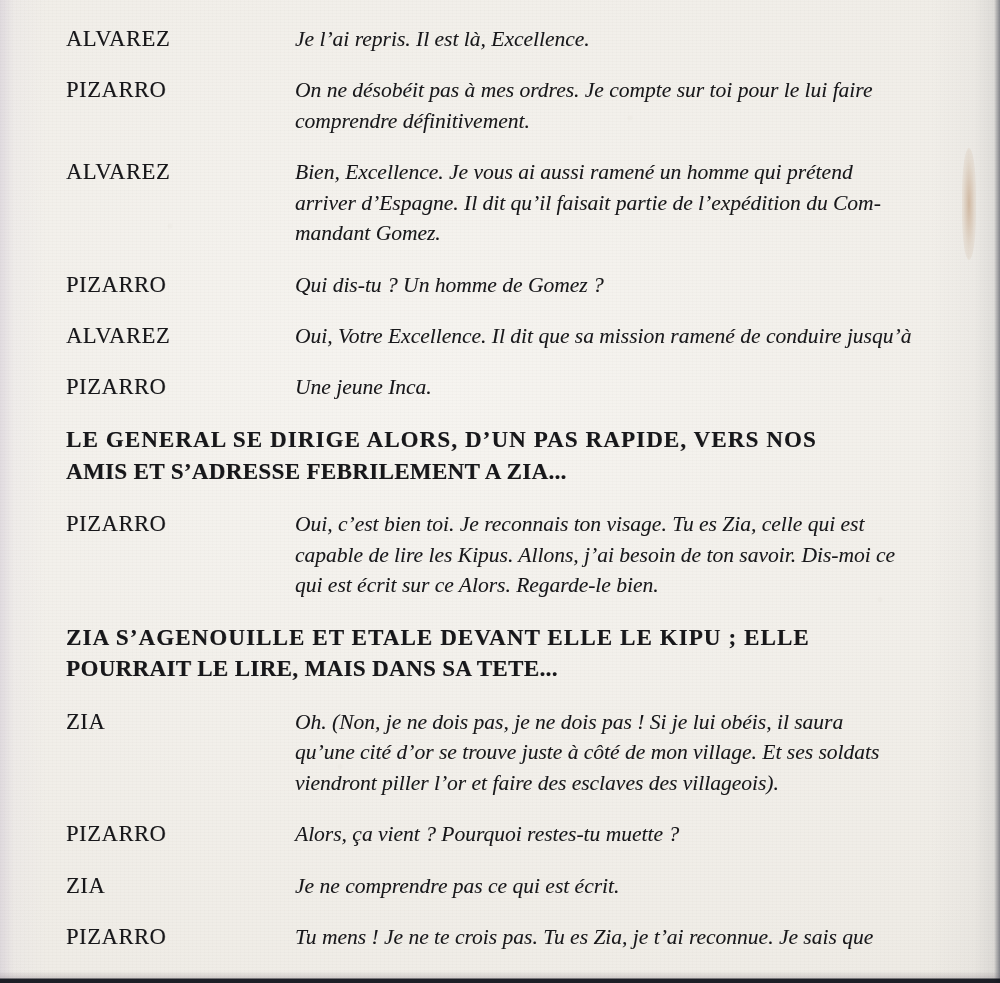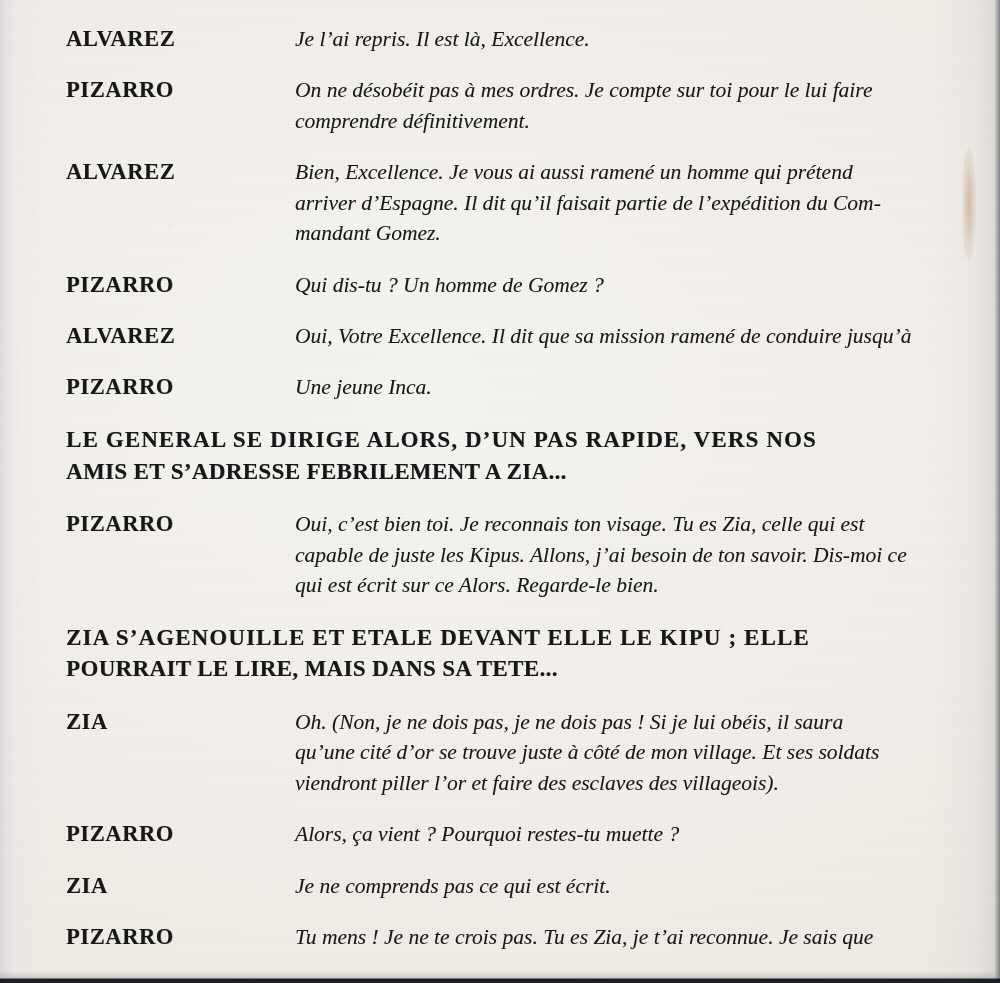--- a/index.html
+++ b/index.html
@@ -61,21 +61,21 @@
     width: 892px;
   }
 
   .exchange {
     display: flex;
     align-items: flex-start;
     margin-bottom: 21px;
   }
   .speaker {
     flex: 0 0 221px;
-    font-weight: bold;
+    font-weight: normal;
     font-size: 22.5px;
     line-height: 1.32;
     letter-spacing: 0.6px;
     white-space: nowrap;
     text-shadow: 0.4px 0.4px 0 rgba(0,0,0,0.35);
   }
   .speech {
     flex: 1 1 auto;
     font-style: italic;
     font-size: 21.5px;
@@ -146,21 +146,21 @@
         </div>
       </div>
       <div class="stage wide-track">
         <span class="ln">LE GENERAL SE DIRIGE ALORS, D’UN PAS RAPIDE, VERS NOS</span>
         <span class="ln">AMIS ET S’ADRESSE FEBRILEMENT A ZIA...</span>
       </div>
       <div class="exchange">
         <div class="speaker">PIZARRO</div>
         <div class="speech">
           <span class="ln">Oui, c’est bien toi. Je reconnais ton visage. Tu es Zia, celle qui est</span>
-          <span class="ln">capable de juste les Kipus. Allons, j’ai besoin de ton savoir. Dis-moi ce</span>
+          <span class="ln">capable de lire les Kipus. Allons, j’ai besoin de ton savoir. Dis-moi ce</span>
           <span class="ln">qui est écrit sur ce Alors. Regarde-le bien.</span>
         </div>
       </div>
       <div class="stage wide-track">
         <span class="ln">ZIA S’AGENOUILLE ET ETALE DEVANT ELLE LE KIPU ; ELLE</span>
         <span class="ln">POURRAIT LE LIRE, MAIS DANS SA TETE...</span>
       </div>
       <div class="exchange">
         <div class="speaker">ZIA</div>
         <div class="speech">
@@ -171,21 +171,21 @@
       </div>
       <div class="exchange">
         <div class="speaker">PIZARRO</div>
         <div class="speech">
           <span class="ln">Alors, ça vient ? Pourquoi restes-tu muette ?</span>
         </div>
       </div>
       <div class="exchange">
         <div class="speaker">ZIA</div>
         <div class="speech">
-          <span class="ln">Je ne comprends pas ce qui est écrit.</span>
+          <span class="ln">Je ne comprendre pas ce qui est écrit.</span>
         </div>
       </div>
       <div class="exchange">
         <div class="speaker">PIZARRO</div>
         <div class="speech">
           <span class="ln">Tu mens ! Je ne te crois pas. Tu es Zia, je t’ai reconnue. Je sais que</span>
         </div>
       </div>
     </div>
 </div>

